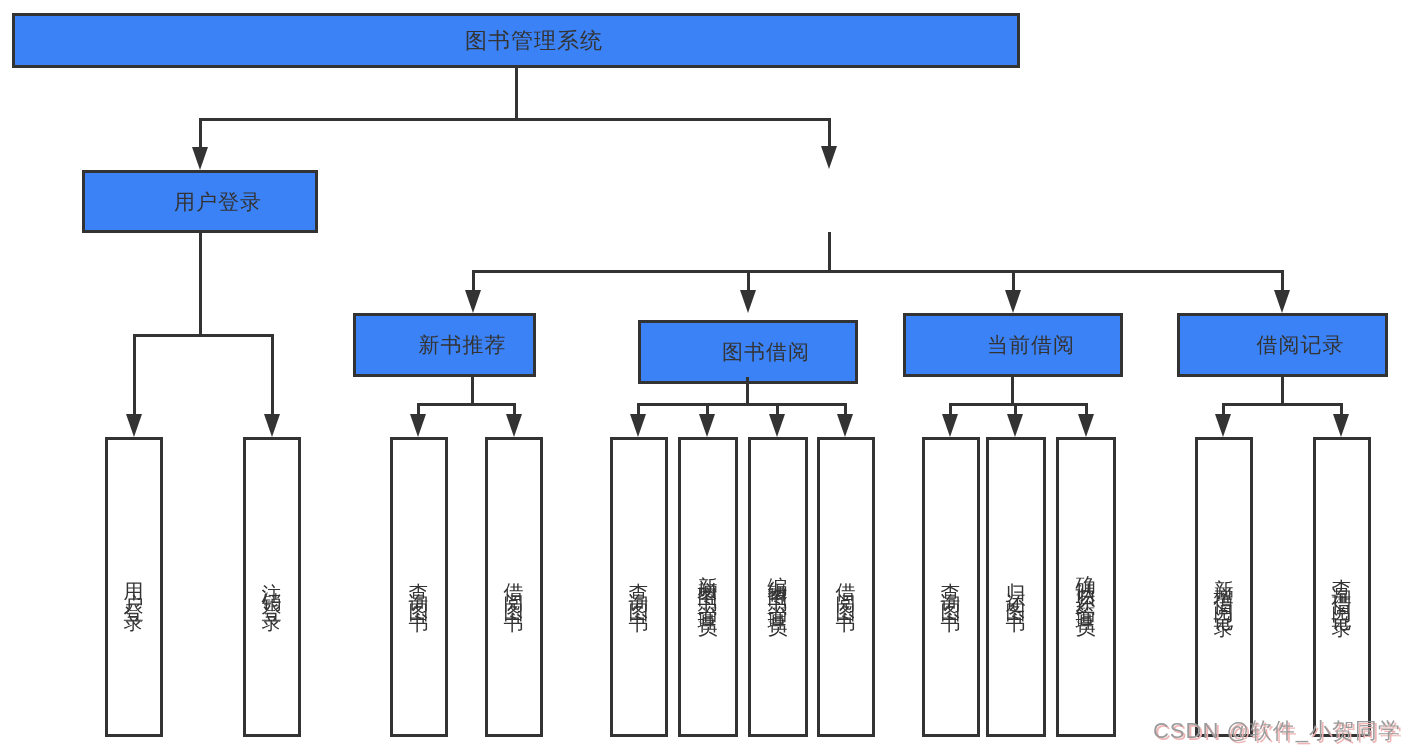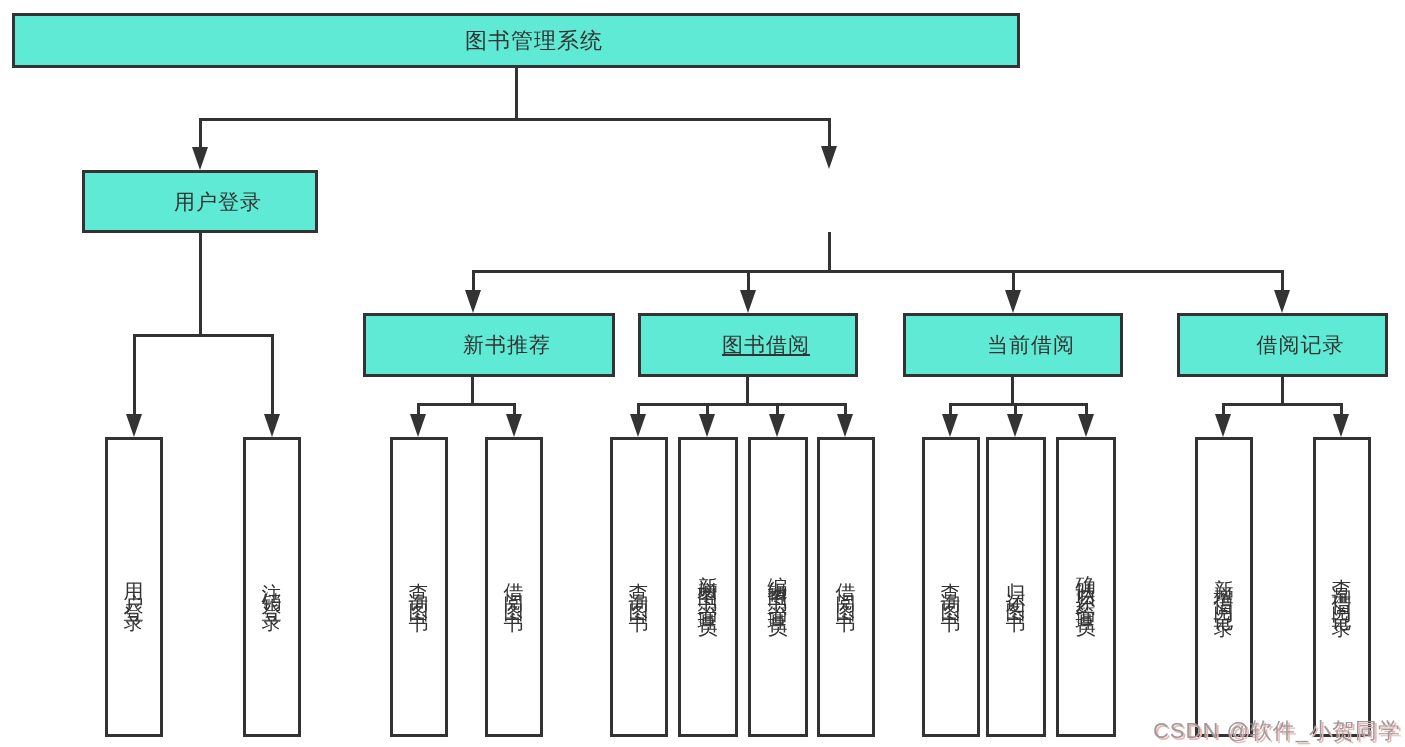--- a/index.html
+++ b/index.html
@@ -7,21 +7,21 @@
     position:relative;
     width:1405px;height:747px;
     background:#ffffff;
     font-family:"Liberation Sans","DejaVu Sans",sans-serif;
     overflow:hidden;
   }
   .hbox{
     position:absolute;
     box-sizing:border-box;
     border:3px solid #333333;
-    background:#5eead4;
+    background:#3b82f6;
     display:flex;align-items:center;justify-content:center;
     font-size:21px;color:#333333;
     letter-spacing:1px;
     white-space:nowrap;
     padding-left:36px;
   }
   .vbox{
     position:absolute;
     box-sizing:border-box;
     border:3px solid #333333;
@@ -77,22 +77,22 @@
   <div class="line" style="left:1281px;top:270px;width:3px;height:23px;"></div>
   <div class="arr" style="left:1274px;top:290px;"></div>
 
   <div class="line" style="left:199px;top:233px;width:3px;height:103px;"></div>
   <div class="line" style="left:133px;top:334px;width:141px;height:3px;"></div>
   <div class="line" style="left:133px;top:334px;width:3px;height:83px;"></div>
   <div class="arr" style="left:126px;top:414px;"></div>
   <div class="line" style="left:271px;top:334px;width:3px;height:83px;"></div>
   <div class="arr" style="left:264px;top:414px;"></div>
 
-  <div class="hbox" style="left:363px;top:313px;width:252px;height:64px;">新书推荐</div>
-  <div class="hbox" style="left:638px;top:313px;width:220px;height:64px;text-decoration:underline;">图书借阅</div>
+  <div class="hbox" style="left:353px;top:313px;width:183px;height:64px;">新书推荐</div>
+  <div class="hbox" style="left:638px;top:320px;width:220px;height:64px;">图书借阅</div>
   <div class="hbox" style="left:903px;top:313px;width:220px;height:64px;">当前借阅</div>
   <div class="hbox" style="left:1177px;top:313px;width:211px;height:64px;">借阅记录</div>
 
   <div class="line" style="left:471px;top:377px;width:3px;height:28px;"></div>
   <div class="line" style="left:417px;top:403px;width:99px;height:3px;"></div>
   <div class="line" style="left:417px;top:403px;width:3px;height:14px;"></div>
   <div class="arr" style="left:410px;top:414px;"></div>
   <div class="line" style="left:513px;top:403px;width:3px;height:14px;"></div>
   <div class="arr" style="left:506px;top:414px;"></div>
 

